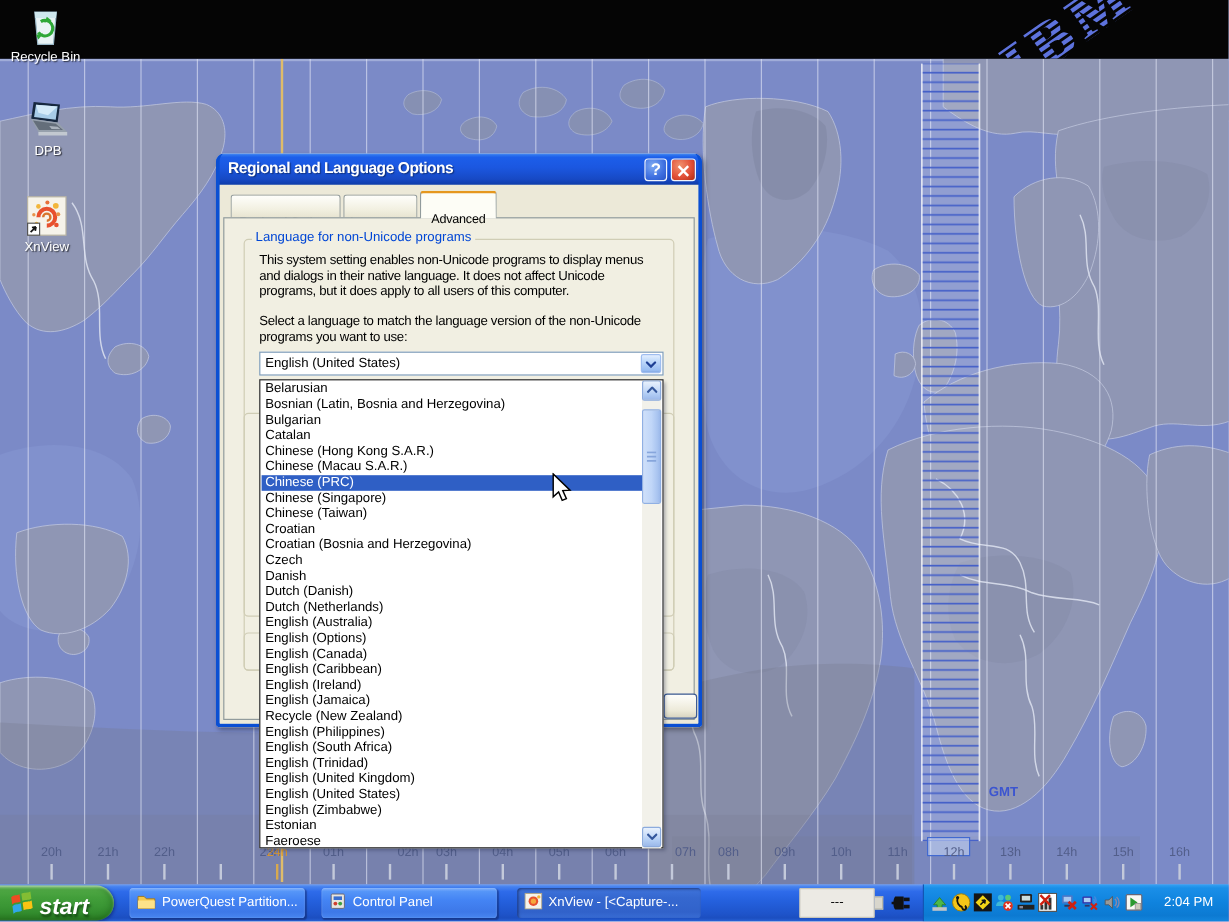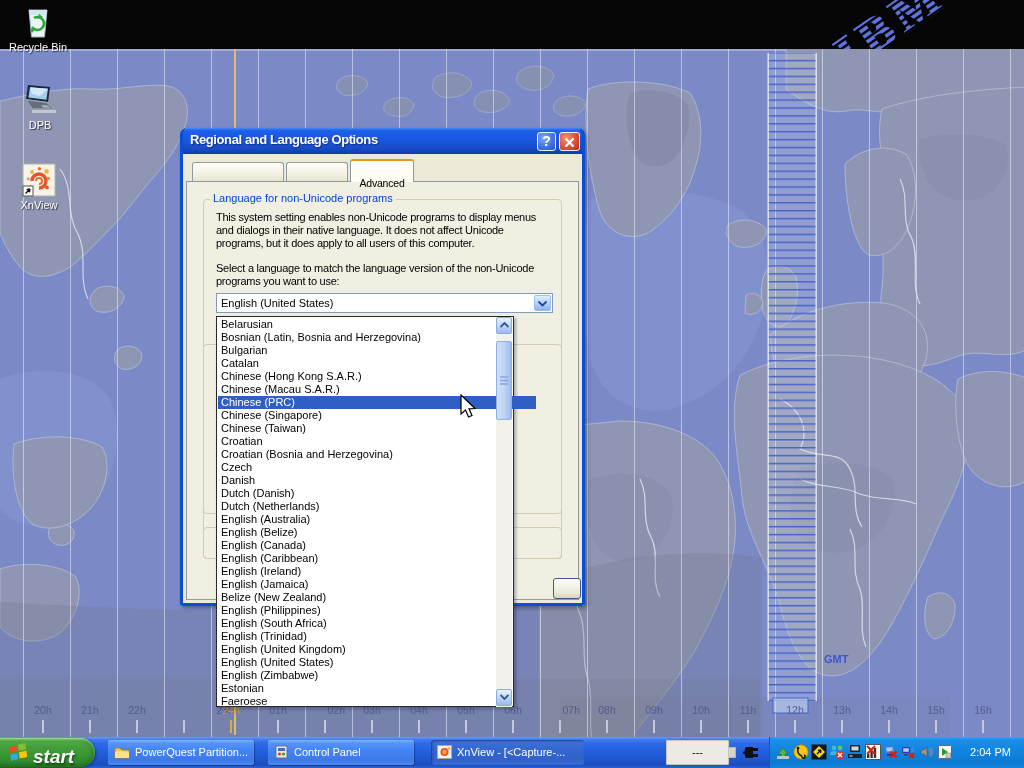--- a/index.html
+++ b/index.html
@@ -55,21 +55,21 @@
 
 
 #combo{position:absolute;left:36px;top:165px;width:337px;height:20px;
   background:#fff;border:1px solid #7f9db9;font-size:11px;}
 #combotext{position:absolute;left:4px;top:3px;}
 #combobtn{position:absolute;right:1px;top:1px;width:17px;height:16px;border-radius:2px;
   background:linear-gradient(180deg,#e3efff 0%,#c4dcfb 30%,#98bdf2 90%,#86a9e4 100%);
   border:1px solid #9ebdf0;}
 
 
-#droplist{left:216px;top:316px;width:298px;height:391px;background:#fff;
+#droplist{left:216px;top:316px;width:337px;height:391px;background:#fff;
   border:1px solid #2a2a2a;z-index:20;font-size:11px;
   box-shadow:2px 2px 3px rgba(20,30,60,0.35);}
 .li{position:absolute;left:1px;width:317px;height:13px;line-height:13px;
   padding-left:3px;white-space:nowrap;overflow:hidden;color:#000;}
 .lisel{background:#2f5fc5;color:#fff;width:318px;}
 
 #sbar{position:absolute;right:1px;top:1px;width:16px;height:389px;
   background:#f2f1ea;}
 .sbtn{position:absolute;right:1px;width:16px;height:17px;border-radius:2px;
   background:linear-gradient(180deg,#e8f1fd,#c7dbf8 45%,#b0ccf4 70%,#9cb9ea 100%);
@@ -223,21 +223,21 @@
       <div class="hourlbl" style="left: 70px;">21h</div>
       <div class="tick" style="left: 89px;"></div>
       <div class="hourlbl" style="left: 117px;">22h</div>
       <div class="tick" style="left: 136px;"></div>
       <div class="hourlbl" style="left: 168px; margin-left: 37px;">23h</div>
       <div class="tick" style="left: 183px;"></div>
       <div class="hourlbl" style="left: 211px; color: rgb(216, 149, 44);">24h</div>
       <div class="tick" style="left: 230px; background: rgb(216, 169, 78);"></div>
       <div class="hourlbl" style="left: 258px;">01h</div>
       <div class="tick" style="left: 277px;"></div>
-      <div class="hourlbl" style="left: 305px; text-align: right;">02h</div>
+      <div class="hourlbl" style="left: 320px;">02h</div>
       <div class="tick" style="left: 324px;"></div>
       <div class="hourlbl" style="left: 352px;">03h</div>
       <div class="tick" style="left: 371px;"></div>
       <div class="hourlbl" style="left: 399px;">04h</div>
       <div class="tick" style="left: 418px;"></div>
       <div class="hourlbl" style="left: 446px;">05h</div>
       <div class="tick" style="left: 465px;"></div>
       <div class="hourlbl" style="left: 493px;">06h</div>
       <div class="tick" style="left: 512px;"></div>
       <div class="hourlbl" style="left: 540px; text-align: right;">07h</div>
@@ -404,26 +404,26 @@
       <div class="li lisel" style="top:79px">Chinese (PRC)</div>
       <div class="li" style="top:92px">Chinese (Singapore)</div>
       <div class="li" style="top:105px">Chinese (Taiwan)</div>
       <div class="li" style="top:118px">Croatian</div>
       <div class="li" style="top:131px">Croatian (Bosnia and Herzegovina)</div>
       <div class="li" style="top:144px">Czech</div>
       <div class="li" style="top:157px">Danish</div>
       <div class="li" style="top:170px">Dutch (Danish)</div>
       <div class="li" style="top:183px">Dutch (Netherlands)</div>
       <div class="li" style="top:196px">English (Australia)</div>
-      <div class="li" style="top:209px">English (Belize)</div>
+      <div class="li" style="top:209px">English (Options)</div>
       <div class="li" style="top:222px">English (Canada)</div>
       <div class="li" style="top:235px">English (Caribbean)</div>
       <div class="li" style="top:248px">English (Ireland)</div>
       <div class="li" style="top:261px">English (Jamaica)</div>
-      <div class="li" style="top:274px">Belize (New Zealand)</div>
+      <div class="li" style="top:274px">Recycle (New Zealand)</div>
       <div class="li" style="top:287px">English (Philippines)</div>
       <div class="li" style="top:300px">English (South Africa)</div>
       <div class="li" style="top:313px">English (Trinidad)</div>
       <div class="li" style="top:326px">English (United Kingdom)</div>
       <div class="li" style="top:339px">English (United States)</div>
       <div class="li" style="top:352px">English (Zimbabwe)</div>
       <div class="li" style="top:365px">Estonian</div>
       <div class="li" style="top:378px">Faeroese</div>
       <div id="sbar"></div>
       <div class="sbtn" style="top:0px;">

